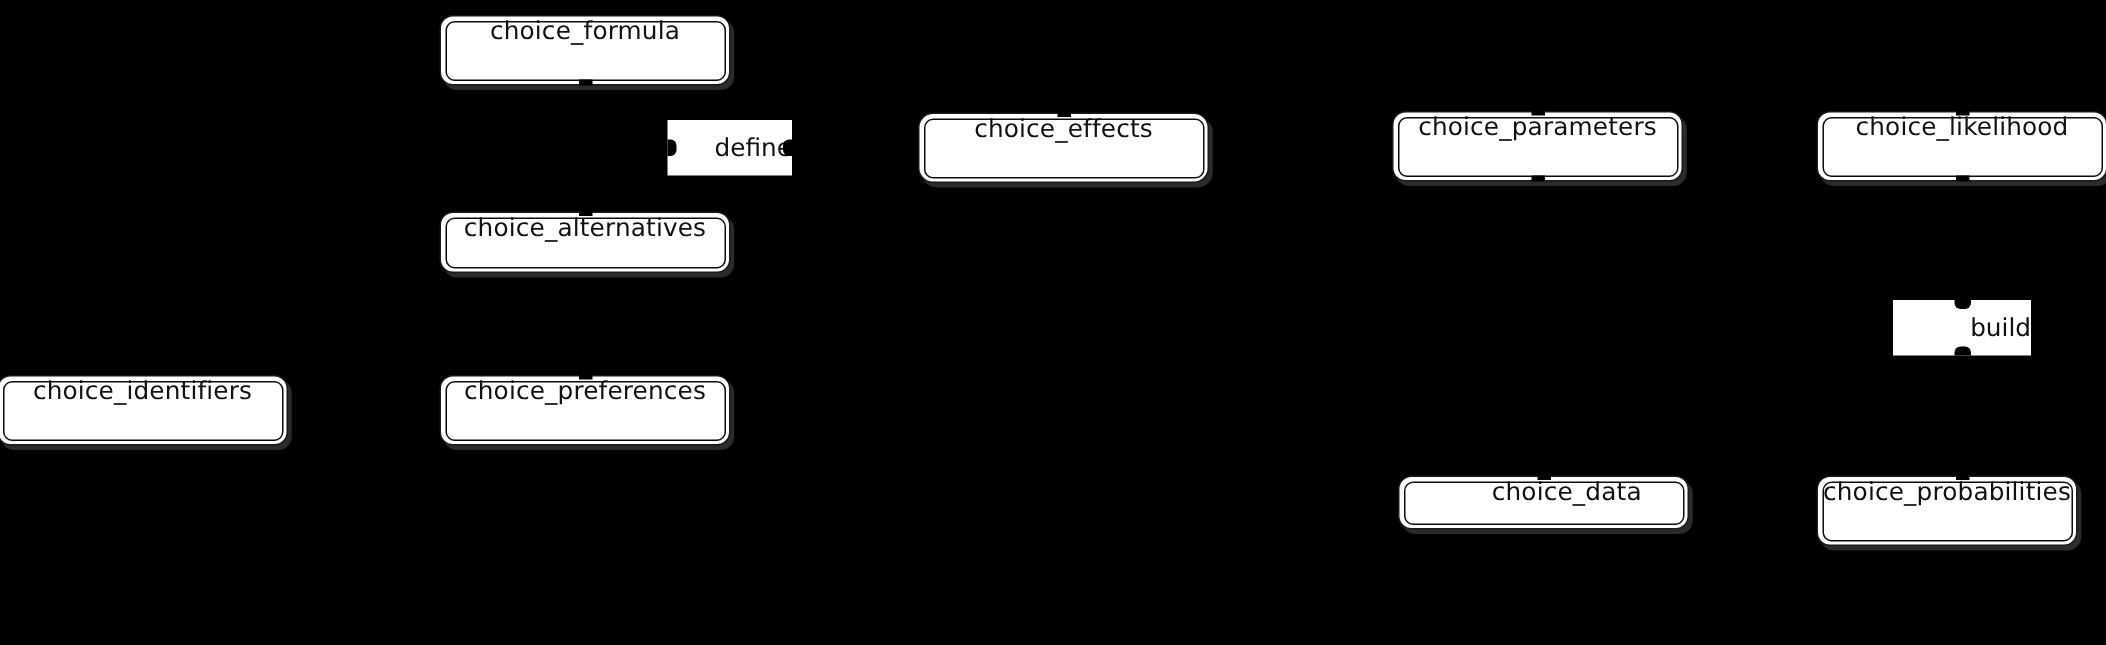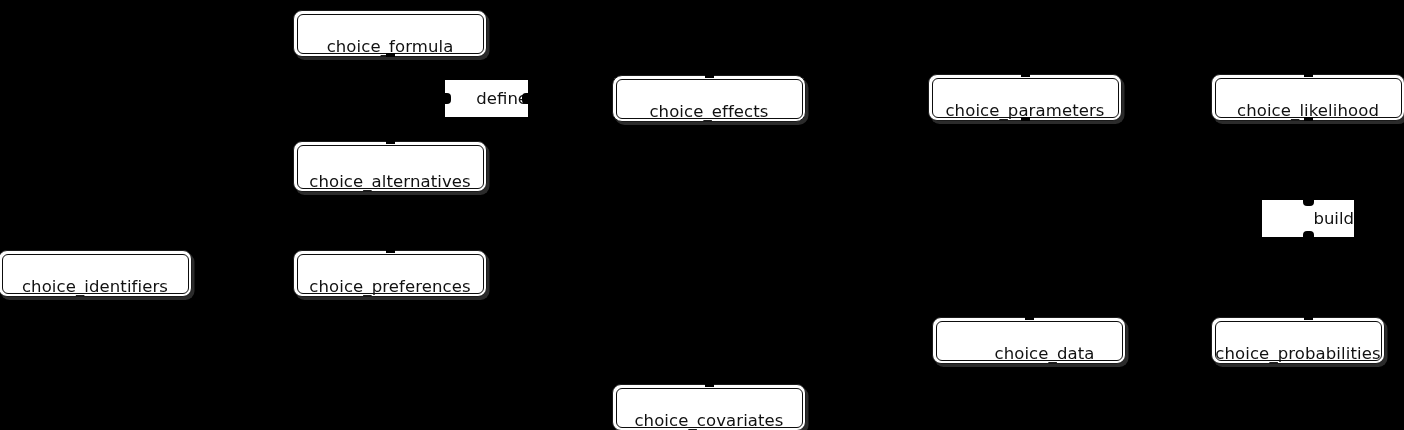--- a/index.html
+++ b/index.html
@@ -18,21 +18,21 @@
   }
 
   
   .node {
     position: absolute;
     box-sizing: border-box;
     background: #ffffff;
     border: 1.4px solid #1a1a1a;
     border-radius: 9px;
     display: flex;
-    align-items: flex-end;
+    align-items: flex-start;
     justify-content: center;
     color: #111111;
     font-size: 16.5px;
     letter-spacing: 0.1px;
     white-space: nowrap;
     box-shadow: 2.5px 3px 0 0 #2b2b2b;
     z-index: 3;
   }
   
   .node::before {
@@ -129,44 +129,41 @@
   </div>
 
   <div class="node" style="left:1211px; top:74px;  width:194px; height:47px;">
     <span>choice_likelihood</span>
   </div>
 
   <div class="node" style="left:928px;  top:74px;  width:194px; height:47px;">
     <span>choice_parameters</span>
   </div>
 
-  <div class="node" style="left:293px;  top:141px; width:194px; height:51px;">
+  <div class="node" style="left:293px;  top:141px; width:194px; height:41px;">
     <span>choice_alternatives</span>
   </div>
 
   <div class="node" style="left:-2px;   top:250px; width:194px; height:47px;">
     <span>choice_identifiers</span>
   </div>
 
   <div class="node" style="left:293px;  top:250px; width:194px; height:47px;">
     <span>choice_preferences</span>
   </div>
 
 
-  <div class="node" style="left:932px;  top:317px; width:194px; height:47px;padding-left:31px;">
+  <div class="node" style="left:932px;  top:317px; width:194px; height:36px;padding-left:31px;">
     <span>choice_data</span>
   </div>
 
   <div class="node" style="left:1211px; top:317px; width:174px; height:47px;">
     <span>choice_probabilities</span>
   </div>
 
-  <div class="node" style="left:612px;  top:384px; width:194px; height:47px;">
-    <span>choice_covariates</span>
-  </div>
 
   <div class="edgelabel" style="left:445px;  top:80px;  width:83px; height:37px;">
     <span class="notch h left"></span>
     <span class="notch h right"></span>
     <span>define</span>
   </div>
 
   <div class="edgelabel" style="left:1262px; top:200px; width:92px; height:37px;">
     <span class="notch v top"></span>
     <span class="notch v bottom"></span>

